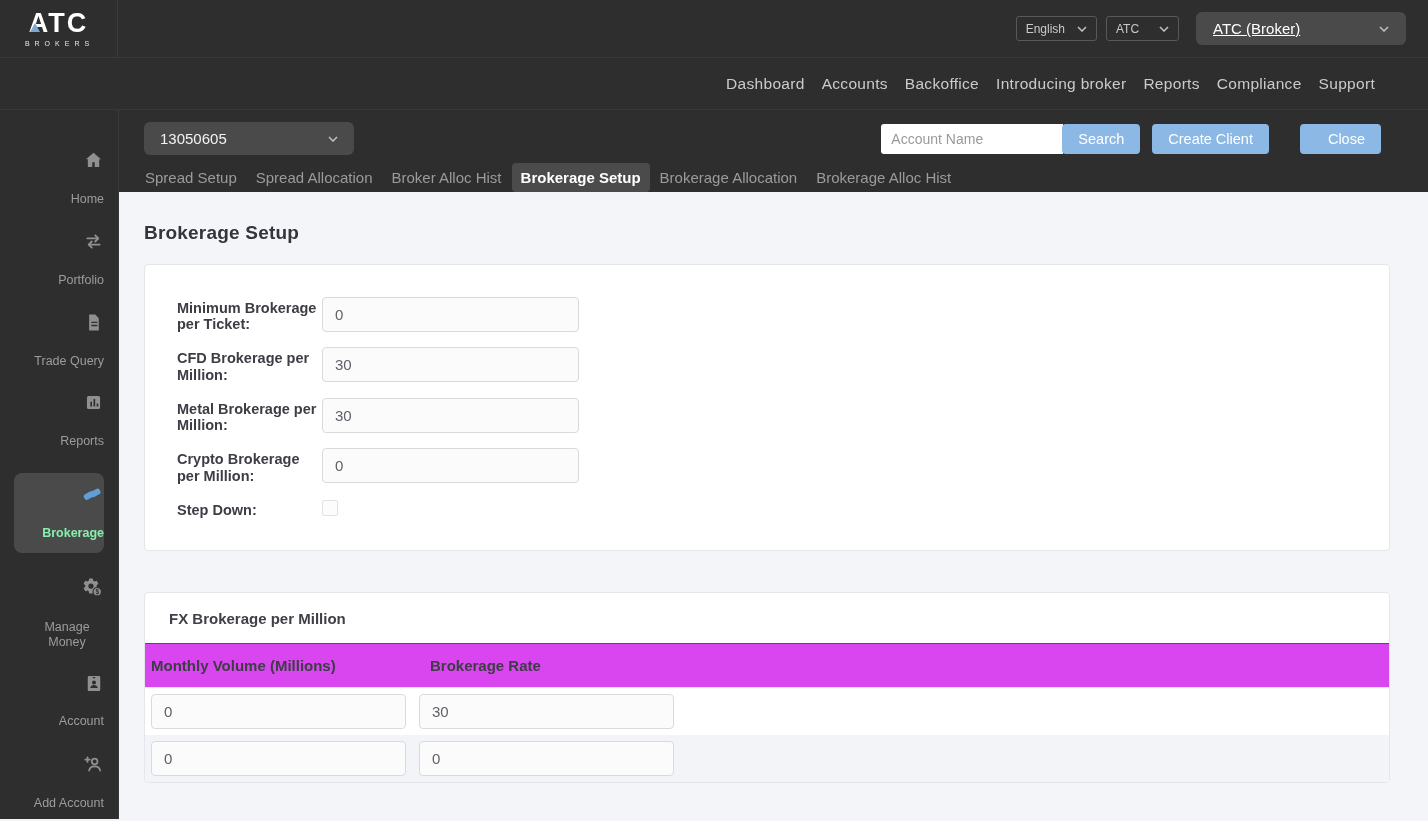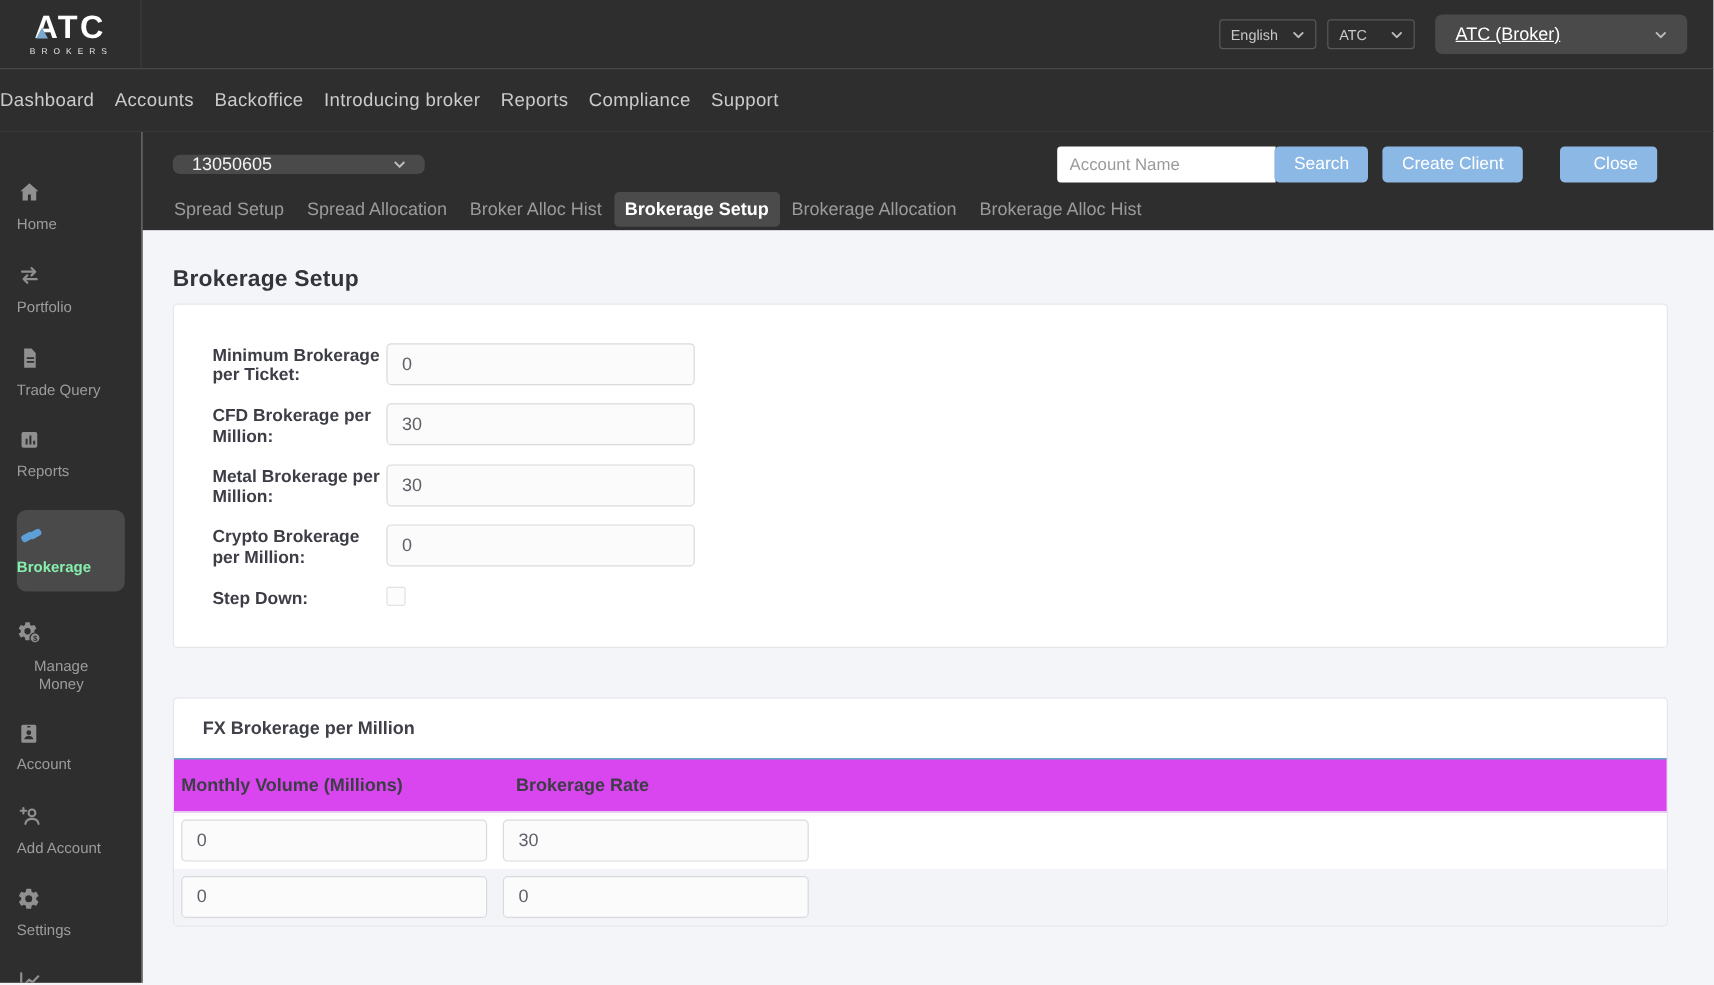--- a/index.html
+++ b/index.html
@@ -25,62 +25,62 @@
     border:1px solid #585858; border-radius:3px; padding:0 9px; height:25px;
     font-size:12px; color:#c9c9c9; min-width:73px; cursor:pointer; }
   .select-lg { display:flex; align-items:center; justify-content:space-between;
     background:#4a4a4a; border-radius:6px; padding:0 17px; width:210px; height:33px;
     font-size:15px; color:#fff; margin-left:8px; cursor:pointer;text-decoration:underline; }
   .chev { width:10px; height:6px; flex:none; }
   .chev path { stroke:#bdbdbd; stroke-width:1.6; fill:none; }
 
   
   .mainnav { height:53px; background:#2e2e2e; border-top:1px solid #3a3a3a; border-bottom:1px solid #383838;
-    display:flex; align-items:center; gap:17px; padding-right:53px; }
+    display:flex; align-items:center; justify-content:flex-end; gap:17px; padding-right:53px; }
   .nav-item { color:#cbcbcb; font-size:15.5px; letter-spacing:0.3px; cursor:pointer; }
 
   
   .body-row { display:flex; height:709px; }
 
   
   .sidebar { width:118px; background:#2e2e2e; padding-top:40px; display:flex; flex-direction:column; align-items:center; overflow:hidden; flex:none; }
-  .side-item { display:flex; flex-direction:column; align-items:flex-start; gap:9px;
+  .side-item { display:flex; flex-direction:column; align-items:flex-end; gap:21px;
     margin-bottom:24px; color:#9c9c9c; font-size:12.5px; cursor:pointer; width:90px; }
   .side-item .icn { color:#909090; }
   .side-label { text-align:center; max-width:74px; line-height:1.18; }
   .side-item.active { background:#4a4a4a; border-radius:8px; padding:10px 0 12px; color:#86efac; font-weight:bold; }
   .side-item.active .icn { color:#5f9fd8; }
 
   
   .main-col { flex:1; display:flex; flex-direction:column; border-left:1px solid #3a3a3a; min-width:0; }
   .subheader { height:82px; background:#2e2e2e; flex:none; }
   .sub-row1 { display:flex; justify-content:space-between; align-items:center; padding:12px 47px 0 25px; }
   .account-select { display:flex; align-items:center; justify-content:space-between;
-    background:#4a4a4a; border-radius:6px; width:210px; height:16px; padding:0 16px;
+    background:#4a4a4a; border-radius:6px; width:210px; height:33px; padding:0 16px;
     font-size:15px; color:#f2f2f2; cursor:pointer; }
   .sub-actions { display:flex; align-items:center; }
   .acct-input { width:182px; height:30px; border:none; border-radius:3px 0 0 3px; padding:0 10px;
     font-size:14px; color:#555; outline:none; background:#fff; }
   .acct-input::placeholder { color:#9a9a9a; }
   .btn { background:#8cb8e5; color:#fff; border:none; height:30px; border-radius:4px;
     font-size:14.5px; padding:0 16px; cursor:pointer; font-family:inherit; }
   .btn-search { margin-left:-1px; }
   .btn-create { margin-left:12px; }
   .btn-close { margin-left:31px;padding-left:28px; }
 
   .tabs { display:flex; gap:1px; margin-top:8px; padding-left:17px; }
   .tab { padding:6px 9px; font-size:15px; color:#9b9b9b; border-radius:4px; cursor:pointer; white-space:nowrap; }
   .tab.active { background:#4b4b4b; color:#fff; font-weight:bold; }
 
   
   .content { flex:1; background:#f4f5f9; padding:0 38px 0 25px; overflow:hidden; }
   .page-title { font-size:19px; font-weight:bold; color:#33343c; margin-top:30px; letter-spacing:0.2px; }
   .card { background:#fff; border:1px solid #e5e6eb; border-radius:4px; }
 
-  .form-card { margin-top:9px; padding:32px 0 32px 32px; }
+  .form-card { margin-top:20px; padding:32px 0 32px 32px; }
   .form-row { display:flex; margin-bottom:15px; }
   .form-label { width:145px; font-size:14.5px; font-weight:bold; color:#3c3d45; line-height:1.12; padding-top:3px; }
   .form-input { width:257px; height:35px; background:#fbfbfc; border:1px solid #d9dade; border-radius:4px;
     padding:0 12px; font-size:15px; color:#606168; outline:none; }
   .step-row { display:flex; margin-top:9px; align-items:flex-start; }
   .checkbox { appearance:none; -webkit-appearance:none; width:16px; height:16px; margin-top:1px;
     border:1px solid #e2e2e6; border-radius:2px; background:#fcfcfd; cursor:pointer; }
 
   .fx-card { margin-top:41px; overflow:hidden; }
   .fx-header { padding:17px 24px 16px; font-size:15px; font-weight:bold; color:#3f4048; border-bottom:1px solid #0369a1; }

